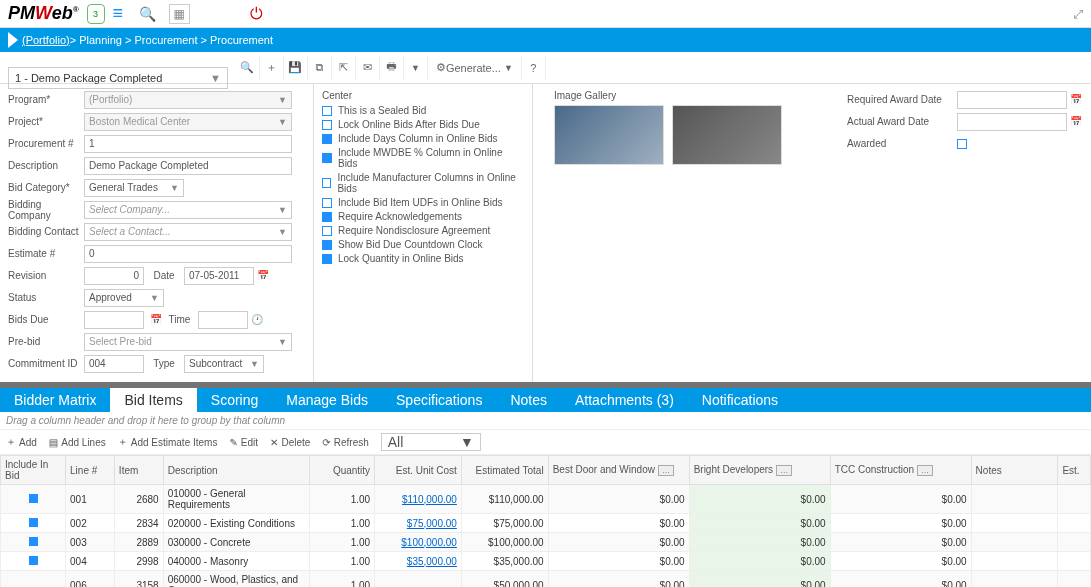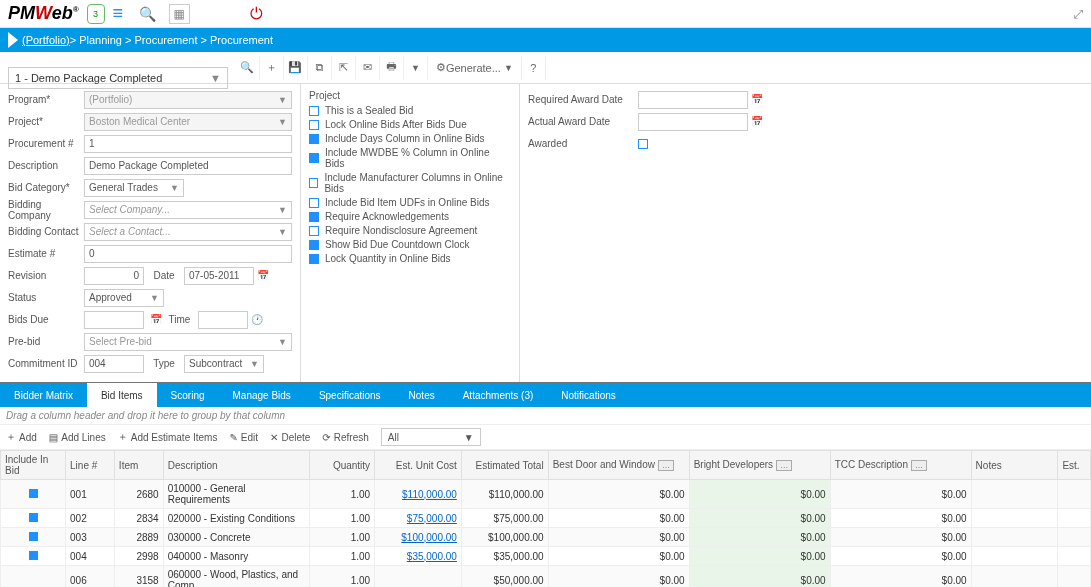--- a/index.html
+++ b/index.html
@@ -15,46 +15,46 @@
 .power { color: #c00; font-size: 16px; margin-left: 60px; }
 .expand-right { margin-left: auto; color: #888; font-size: 12px; }
 .breadcrumb { background: #0099e6; color: #fff; padding: 4px 8px; font-size: 11px; display: flex; align-items: center; }
 .breadcrumb .arrow-tip { width: 0; height: 0; border-top: 8px solid transparent; border-bottom: 8px solid transparent; border-left: 10px solid #fff; margin-right: 4px; }
 .breadcrumb a { color: #fff; text-decoration: underline; }
 .record-toolbar { display: flex; align-items: center; padding: 4px 8px; border-bottom: 1px solid #ddd; height: 32px; }
 .record-select { border: 1px solid #ccc; padding: 2px 6px; width: 220px; height: 22px; display: flex; align-items: center; justify-content: space-between; margin-right: 8px; margin-top: 20px; }
 .record-select .caret { color: #888; }
 .tb-btn { width: 24px; height: 24px; display: flex; align-items: center; justify-content: center; color: #666; border-right: 1px solid #eee; cursor: pointer; }
 .tb-gen { padding: 0 8px; display: flex; align-items: center; color: #666; border-right: 1px solid #eee; height: 24px; cursor: pointer; }
-.form-area { display: flex; border-bottom: 1px solid #737373; }
+.form-area { display: flex; border-bottom: 6px solid #737373; gap: 13px; }
 .form-col { padding: 6px 8px; }
 .form-col.c1 { width: 300px; }
 .form-col.c2 { width: 220px; border-left: 1px solid #ddd; border-right: 1px solid #ddd; }
 .form-col.c3 { width: 280px; }
 .form-col.c4 { flex: 1; }
 .fr { display: flex; align-items: center; margin-bottom: 3px; height: 19px; }
 .fr .lbl { width: 76px; font-size: 10px; color: #555; }
 .fr .inp { border: 1px solid #ccc; padding: 1px 4px; height: 18px; flex: 1; font-size: 10px; color: #555; display: flex; align-items: center; justify-content: space-between; background: #fff; }
 .fr .inp.disabled { background: #f5f5f5; color: #999; }
 .fr .inp.short { flex: 0 0 60px; }
 .fr .caret { color: #888; font-size: 9px; }
 .section-title { font-size: 10px; color: #555; margin-bottom: 4px; }
 .opt { display: flex; align-items: center; margin-bottom: 3px; font-size: 10px; color: #555; }
 .opt .cb { width: 10px; height: 10px; border: 1px solid #1e90ff; margin-right: 6px; display: inline-block; }
 .opt .cb.checked { background: #1e90ff; }
 .gallery-title { font-size: 10px; color: #555; margin-bottom: 4px; }
 .gallery { display: flex; gap: 8px; }
 .thumb { width: 110px; height: 60px; border: 1px solid #ddd; background: linear-gradient(135deg, #4a6a8a, #a0b0c0); }
 .tabs { background: #0099e6; display: flex; height: 24px; align-items: center; }
-.tab { padding: 0 14px; color: #fff; font-size: 10px; height: 24px; display: flex; align-items: center; cursor: pointer; }
+.tab { padding: 0 14px; color: #fff; font-size: 14px; height: 24px; display: flex; align-items: center; cursor: pointer; }
 .tab.active { background: #fff; color: #333; }
 .group-hint { font-style: italic; color: #888; font-size: 10px; padding: 3px 6px; border-bottom: 1px solid #eee; }
 .grid-toolbar { display: flex; align-items: center; padding: 3px 6px; border-bottom: 1px solid #eee; gap: 12px; }
 .gt-btn { display: flex; align-items: center; gap: 3px; font-size: 10px; color: #555; cursor: pointer; }
-.gt-select { border: 1px solid #ccc; padding: 1px 6px; height: 18px; width: 100px; font-size: 10px; color: #555; display: flex; align-items: center; justify-content: space-between; }
+.gt-select { border: 1px solid #ccc; padding: 1px 6px; height: 18px; width: 100px; font-size: 14px; color: #555; display: flex; align-items: center; justify-content: space-between; }
 .grid { width: 100%; border-collapse: collapse; font-size: 10px; }
 .grid th { background: #f5f5f5; border: 1px solid #e0e0e0; padding: 3px 4px; text-align: left; color: #555; font-weight: normal; height: 20px; }
 .grid td { border: 1px solid #eee; padding: 3px 4px; height: 19px; }
 .grid tr:nth-child(odd) td { background: #fafafa; }
 .grid tr:nth-child(even) td { background: #fff; }
 .grid .cb-cell { text-align: center; }
 .grid .cb-cell .sq { width: 9px; height: 9px; background: #1e90ff; display: inline-block; }
 .grid .link { color: #0066cc; text-decoration: underline; }
 .grid .ar { text-align: right; }
 .grid .green-col { background: #e8f5e8 !important; }
@@ -204,21 +204,21 @@
         </div>
         <span class="lbl" style="width:40px;text-align:center">Type</span>
         <div class="inp" style="flex:0 0 80px">
           <span>Subcontract</span>
           <span class="caret">▼</span>
         </div>
       </div>
   </div>
 
   <div class="form-col c2">
-    <div class="section-title">Project</div>
+    <div class="section-title">Center</div>
     <div id="options-list">
         <div class="opt">
           <span class="cb"></span>
           <span>This is a Sealed Bid</span>
         </div>
         <div class="opt">
           <span class="cb"></span>
           <span>Lock Online Bids After Bids Due</span>
         </div>
         <div class="opt">
@@ -249,20 +249,27 @@
           <span class="cb checked"></span>
           <span>Show Bid Due Countdown Clock</span>
         </div>
         <div class="opt">
           <span class="cb checked"></span>
           <span>Lock Quantity in Online Bids</span>
         </div>
       </div>
   </div>
 
+  <div class="form-col c3">
+    <div class="gallery-title">Image Gallery</div>
+    <div class="gallery">
+      <div class="thumb"></div>
+      <div class="thumb" style="background:linear-gradient(135deg,#555,#888)"></div>
+    </div>
+  </div>
 
   <div class="form-col c4">
     <div class="fr">
         <span class="lbl" style="width:110px">Required Award Date</span>
         <div class="inp" style="flex:0 0 110px"></div>
         <span class="cal-mini" style="margin-left:3px">📅</span>
       </div>
     <div class="fr">
         <span class="lbl" style="width:110px">Actual Award Date</span>
         <div class="inp" style="flex:0 0 110px"></div>
@@ -305,21 +312,21 @@
     <tr>
       <th class="col-inc">Include In Bid</th>
       <th class="col-line">Line #</th>
       <th class="col-item">Item</th>
       <th class="col-desc">Description</th>
       <th class="col-qty ar">Quantity</th>
       <th class="col-unit ar">Est. Unit Cost</th>
       <th class="col-est ar">Estimated Total</th>
       <th class="col-bid1"><span>Best Door and Window</span><span class="th-ellip">…</span></th>
       <th class="col-bid2"><span>Bright Developers</span><span class="th-ellip">…</span></th>
-      <th class="col-bid3"><span>TCC Description</span><span class="th-ellip">…</span></th>
+      <th class="col-bid3"><span>TCC Construction</span><span class="th-ellip">…</span></th>
       <th class="col-notes">Notes</th>
       <th class="col-est2">Est.</th>
     </tr>
   </thead>
   <tbody id="grid-body">
       <tr>
         <td class="cb-cell"><span class="sq"></span></td>
         <td>001</td>
         <td class="ar">2680</td>
         <td>010000 - General Requirements</td>

